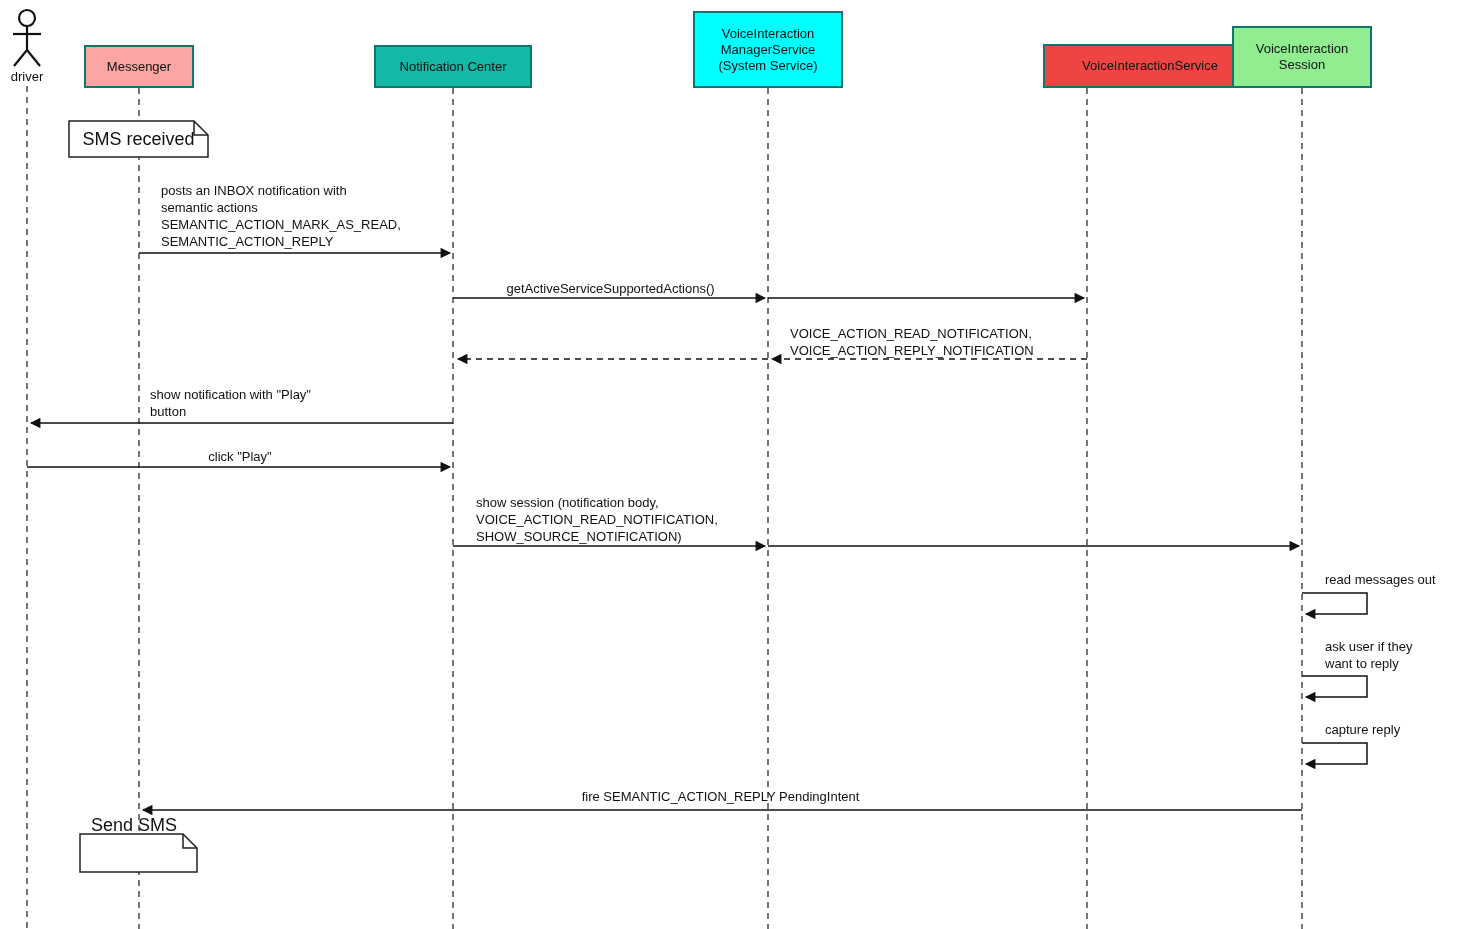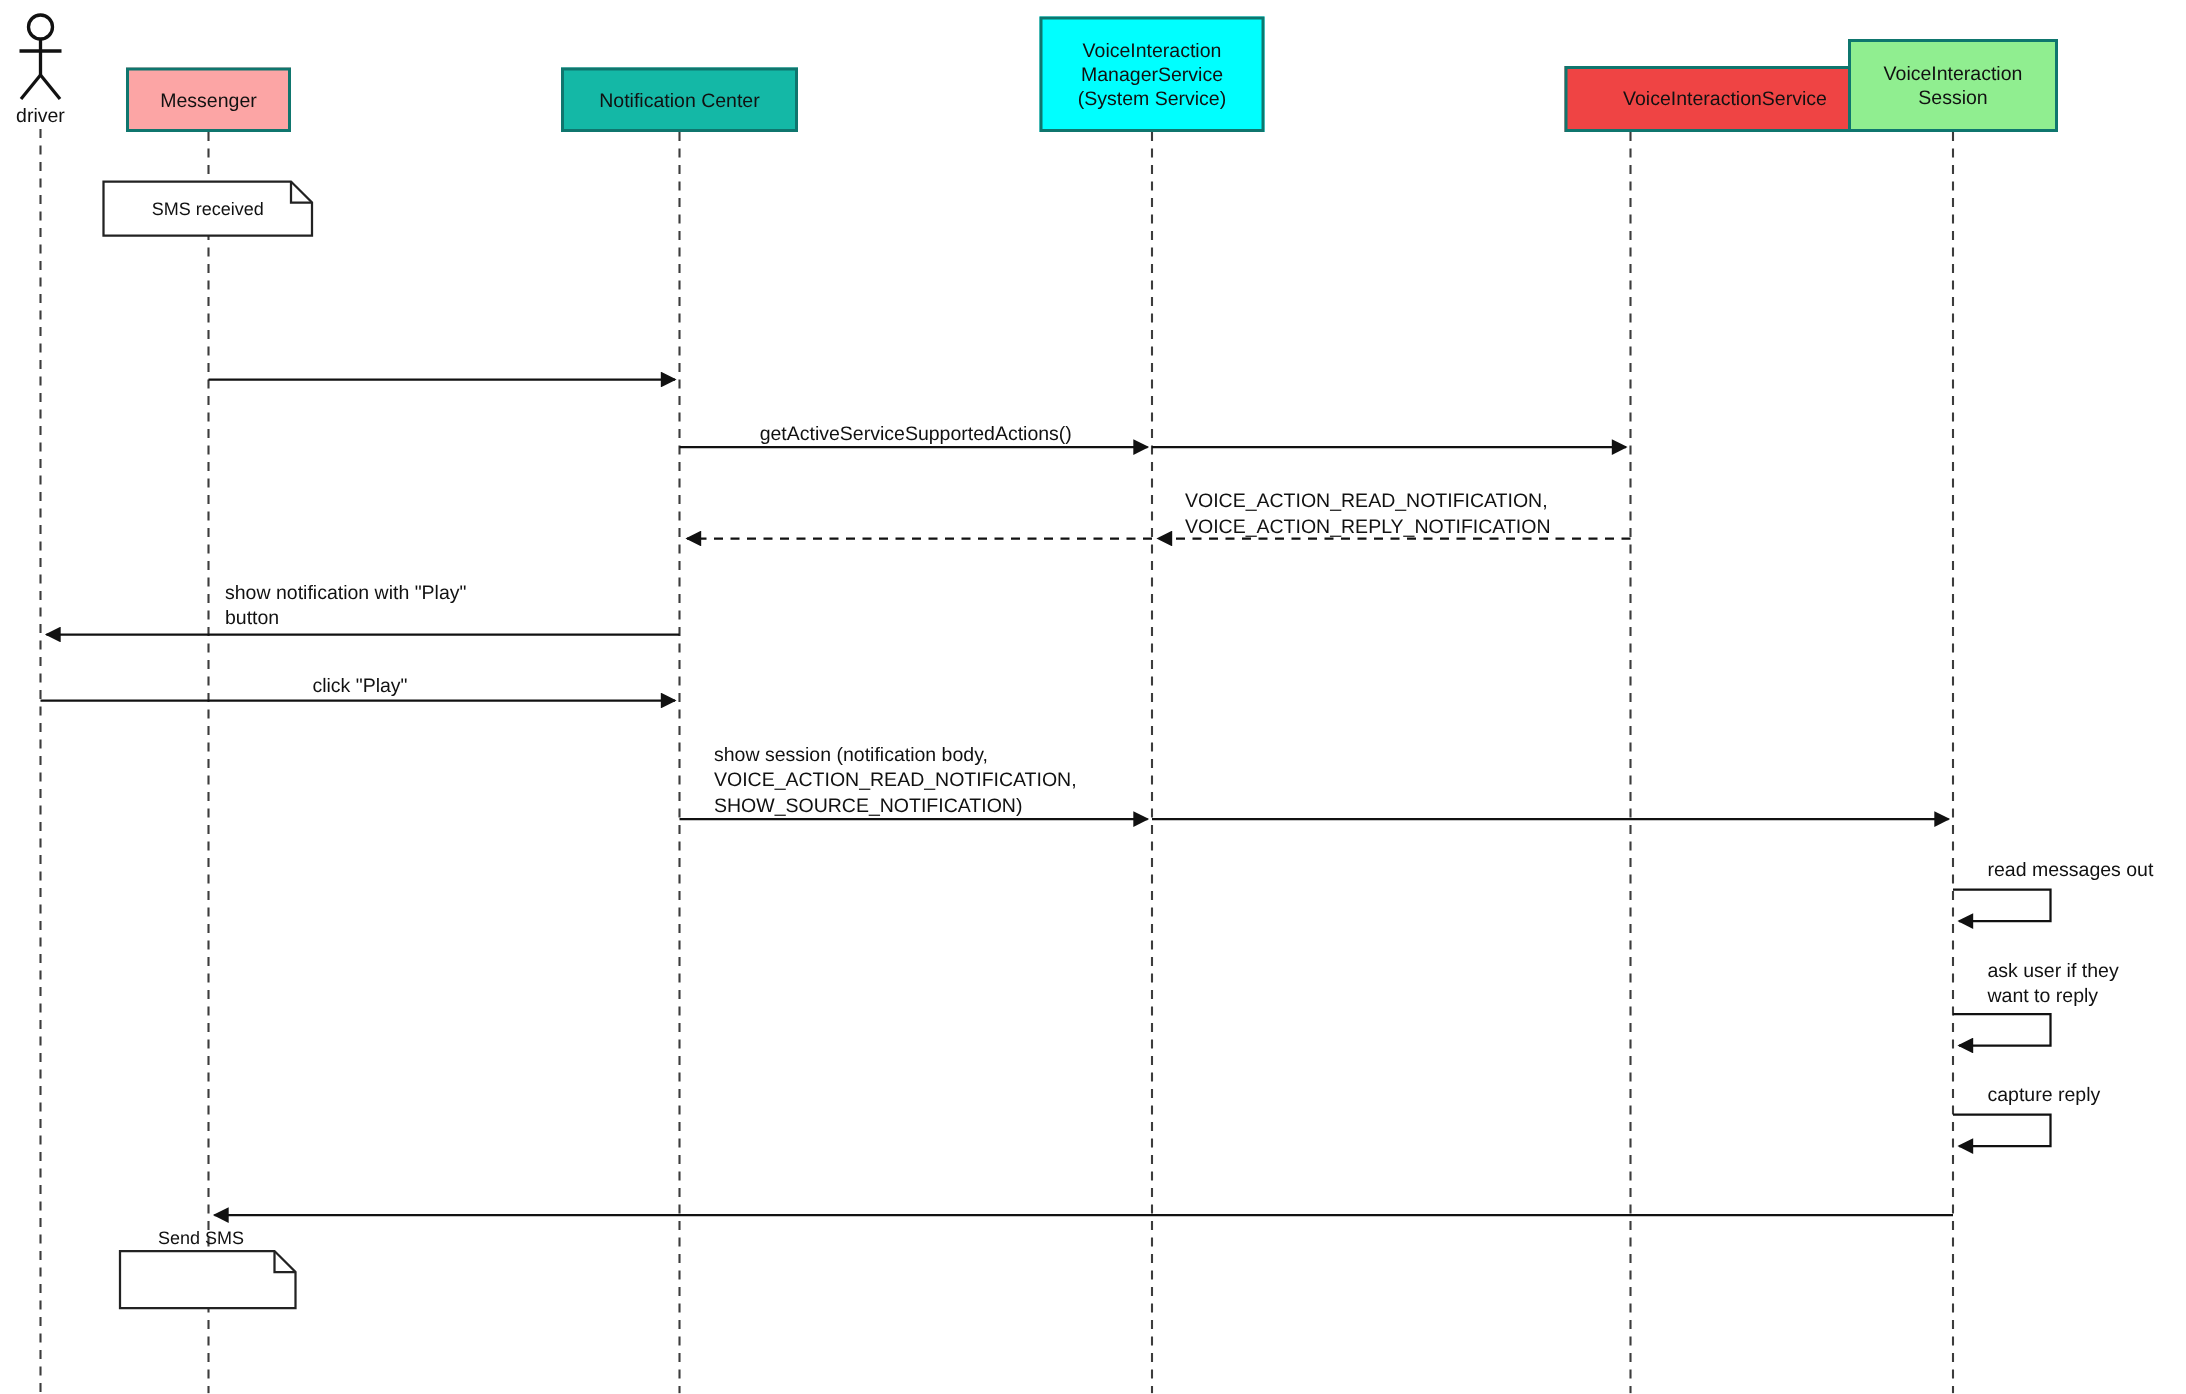--- a/index.html
+++ b/index.html
@@ -11,21 +11,21 @@
   .participant-box{
     position:absolute;display:flex;align-items:center;justify-content:center;
     text-align:center;border:2px solid #0f766e;font-size:13px;line-height:16px;
     white-space:pre-line;box-sizing:border-box;color:#111;
   }
   .msg{position:absolute;font-size:13px;line-height:17px;color:#111;}
   .msg.center{text-align:center;}
   .msg.left{text-align:left;white-space:pre-line;}
   .note-text{
     position:absolute;display:flex;align-items:center;justify-content:center;
-    font-size:12px;color:#111;
+    font-size:18px;color:#111;
   }
   .actor-label{position:absolute;text-align:center;font-size:13px;color:#111;}
 </style>
 </head>
 <body>
 
 <div class="diagram">
 
   <svg class="layer" width="1457" height="929" viewBox="0 0 1457 929">
     <defs>
@@ -82,27 +82,32 @@
   <div class="participant-box" style="left: 693px; top: 11px; width: 150px; height: 77px; background-color: rgb(0, 255, 255);">VoiceInteraction
 ManagerService
 (System Service)</div>
   <div class="participant-box" style="left: 1043px; top: 44px; width: 214px; height: 44px; background-color: #ef4444;">VoiceInteractionService</div>
   <div class="participant-box" style="left: 1232px; top: 26px; width: 140px; height: 62px; background-color: rgb(144, 238, 144);">VoiceInteraction
 Session</div>
 
   <div class="note-text" style="left:69px;top:121px;width:139px;height:36px;">SMS received</div>
   <div class="note-text" style="left:80px;top:806px;width:108px;height:38px;">Send SMS</div>
 
+  <div class="msg left" style="left:161px;top:182px;width:300px;">posts an INBOX notification with
+semantic actions
+SEMANTIC_ACTION_MARK_AS_READ,
+SEMANTIC_ACTION_REPLY</div>
   <div class="msg center" style="left:453px;top:280px;width:315px;">getActiveServiceSupportedActions()</div>
   <div class="msg left" style="left:790px;top:325px;width:300px;">VOICE_ACTION_READ_NOTIFICATION,
 VOICE_ACTION_REPLY_NOTIFICATION</div>
   <div class="msg left" style="left:150px;top:386px;width:290px;">show notification with "Play"
 button</div>
   <div class="msg center" style="left:27px;top:448px;width:426px;">click "Play"</div>
   <div class="msg left" style="left:476px;top:494px;width:300px;">show session (notification body,
 VOICE_ACTION_READ_NOTIFICATION,
 SHOW_SOURCE_NOTIFICATION)</div>
   <div class="msg left" style="left:1325px;top:571px;width:130px;">read messages out</div>
   <div class="msg left" style="left:1325px;top:638px;width:130px;">ask user if they
 want to reply</div>
   <div class="msg left" style="left:1325px;top:721px;width:130px;">capture reply</div>
+  <div class="msg center" style="left:139px;top:788px;width:1163px;">fire SEMANTIC_ACTION_REPLY PendingIntent</div>
 
 </div>
 
 </body></html>

